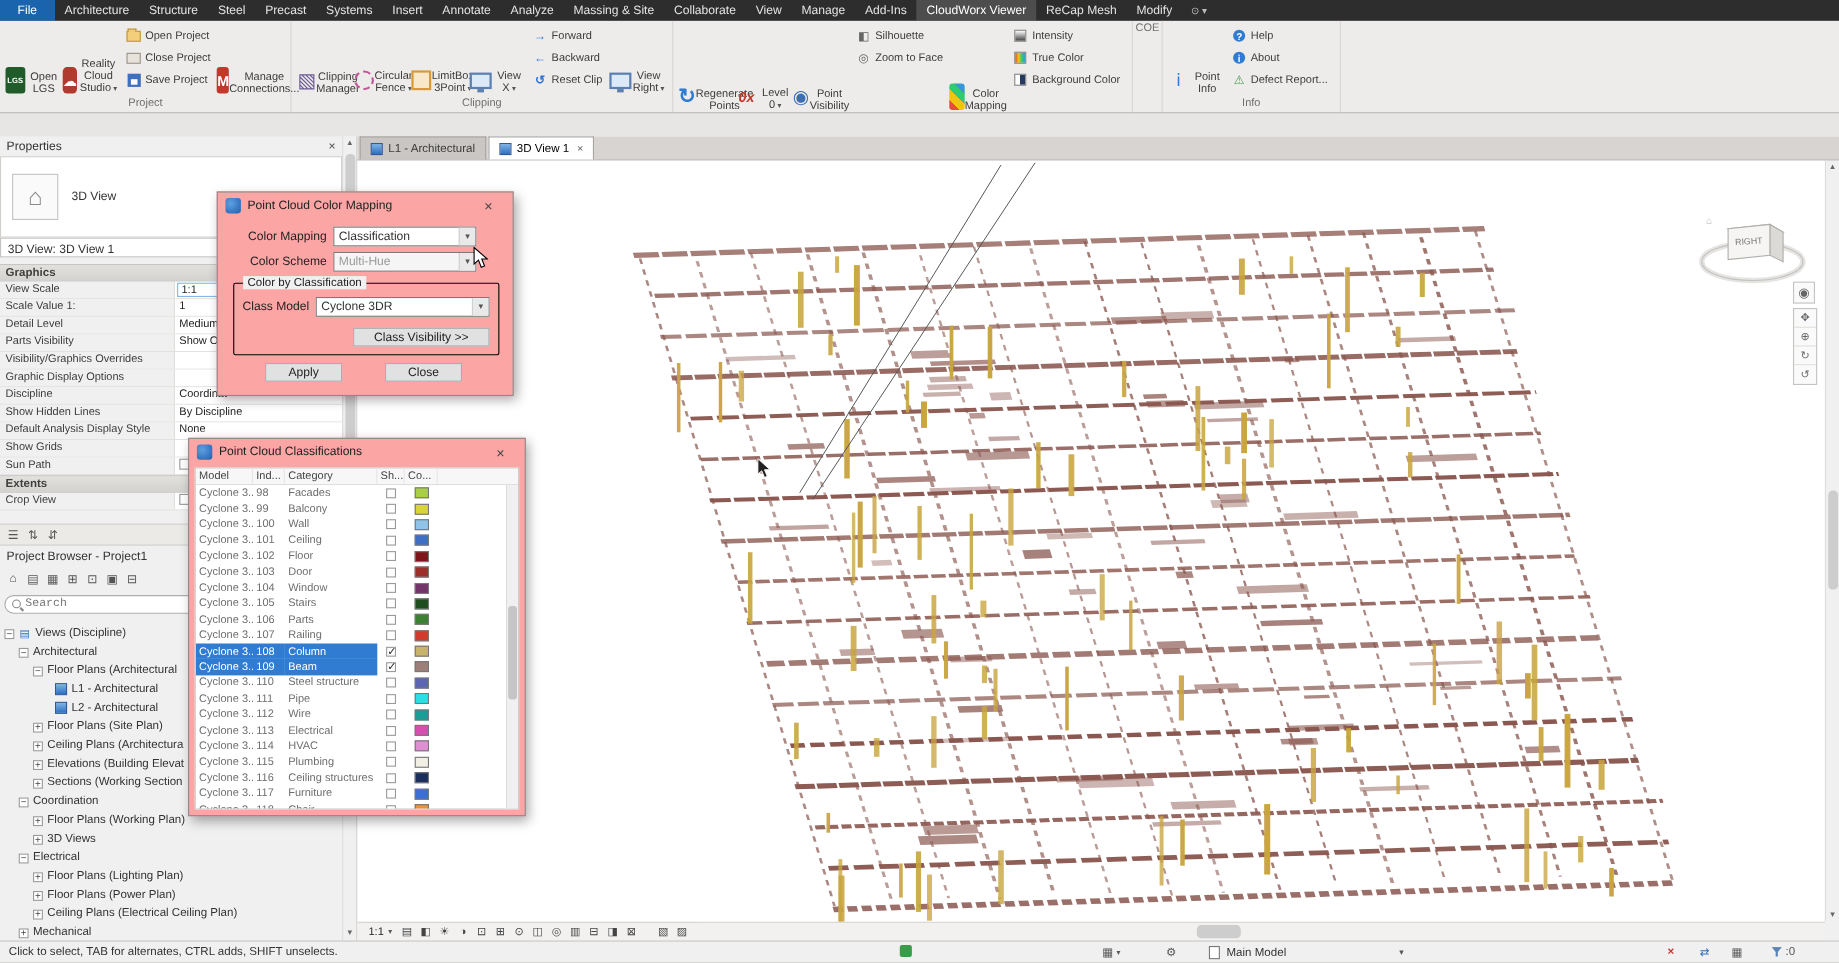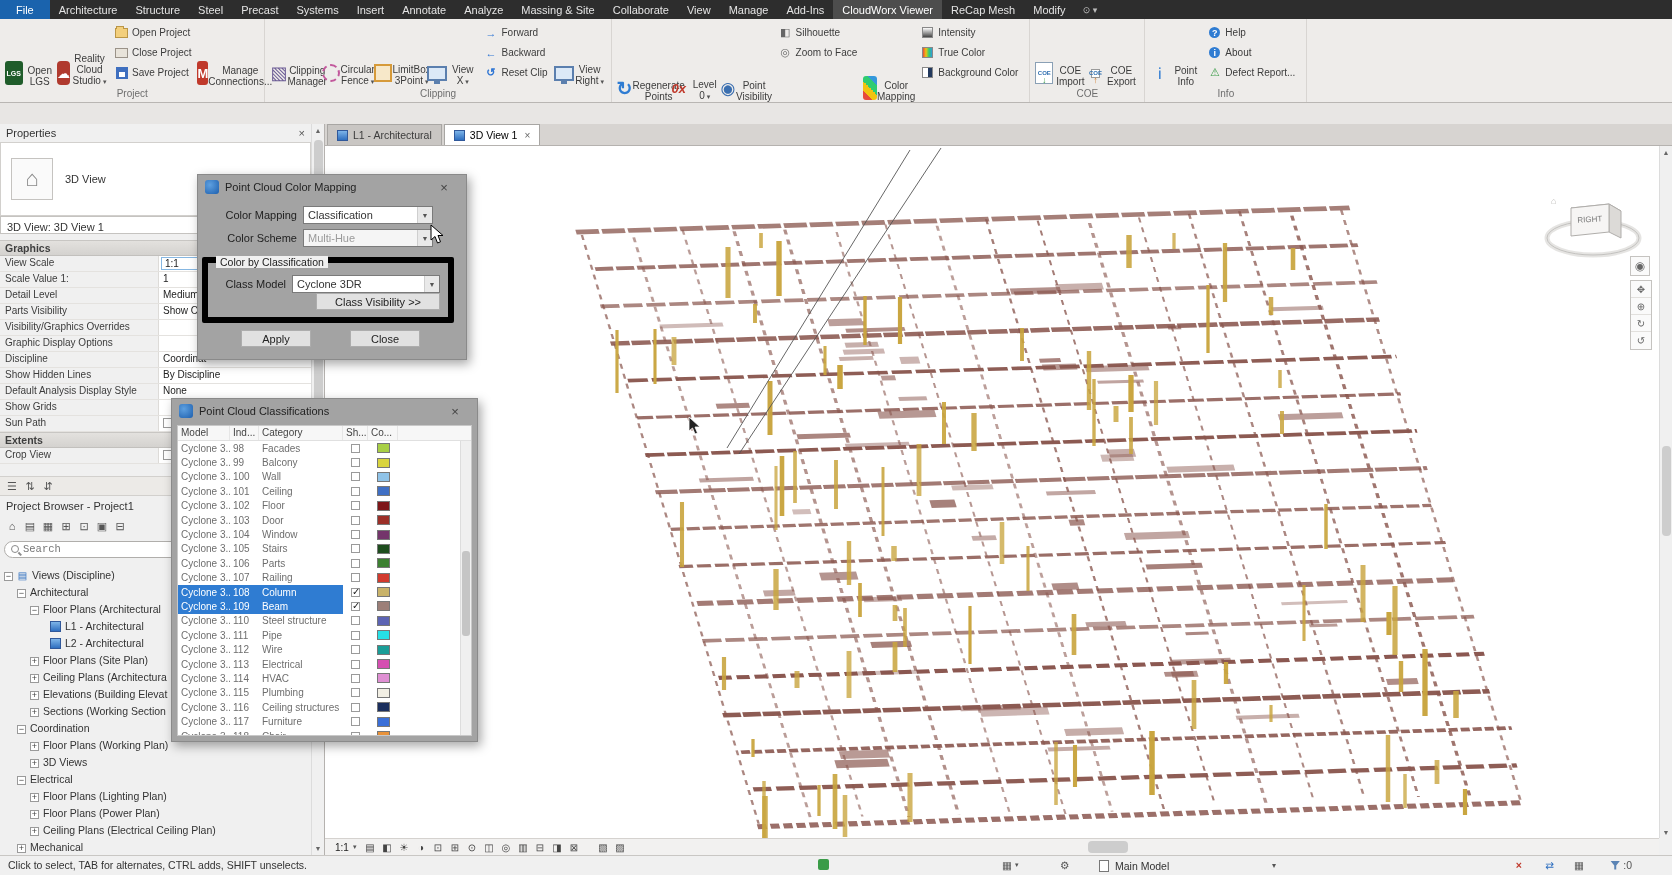--- a/index.html
+++ b/index.html
@@ -131,30 +131,30 @@
 .sb-ic{position:absolute;top:3px;display:flex;align-items:center;gap:3px;color:#555}
 .greenbox{width:11px;height:11px;background:#3a9c48;border-radius:2px}
 .mm-combo{position:absolute;left:1095px;top:2px;width:185px;height:15px;display:flex;align-items:center;gap:6px;padding:0 4px}
 .mm-combo .arr{margin-left:auto;font-size:8px;color:#555}
 .sheet-ic{width:10px;height:12px;border:1px solid #777;background:#fff}
 .funnel{width:10px;height:9px;background:#5b84b5;clip-path:polygon(0 0,100% 0,60% 55%,60% 100%,40% 100%,40% 55%)}
 .redx{color:#c0392b;font-weight:bold}
 .bluei{color:#2e6fc0}
 
 
-.dlg{position:absolute;background:#a3a3a3;border:1px solid #8a8a8a;box-shadow:3px 4px 10px rgba(0,0,0,.35);z-index:50}
+.dlg{position:absolute;background:#fca5a5;border:1px solid #8a8a8a;box-shadow:3px 4px 10px rgba(0,0,0,.35);z-index:50}
 .dlg-title{height:24px;display:flex;align-items:center;gap:6px;padding:0 7px;font-size:11px;color:#222}
 .app-ic{width:14px;height:14px;border-radius:3px;background:radial-gradient(circle at 35% 35%,#5ea0e0,#1d5fae);flex:none}
 .dlg-close{margin-left:auto;width:30px;height:20px;display:flex;align-items:center;justify-content:center;color:#444;font-size:13px}
 .frow{position:absolute;display:flex;align-items:center}
 .flabel{width:105px;text-align:right;padding-right:6px;color:#222;white-space:nowrap}
 .combo{width:130px;height:18px;background:#fff;border:1px solid #7a7a7a;display:flex;align-items:center;padding-left:4px;font-size:11px}
 .combo .arr{margin-left:auto;width:15px;align-self:stretch;display:flex;align-items:center;justify-content:center;font-size:7px;color:#555;background:#e9e9e9;border-left:1px solid #cfcfcf}
 .combo.disabled{color:#9a9a9a;background:#f5f5f5}
-.groupbox{position:absolute;left:4px;right:12px;border:6px solid #000000;border-radius:2px}
+.groupbox{position:absolute;left:14px;right:12px;border:1px solid #000000;border-radius:2px}
 .gb-label{position:absolute;top:-7px;left:8px;background:#f0f0f0;padding:0 4px;font-size:10.5px;color:#222}
 .btn{background:#e1e1e1;border:1px solid #adadad;display:flex;align-items:center;justify-content:center;font-size:11px;color:#222;cursor:default}
 
 
 .cls-body{position:absolute;top:26px;left:5px;right:5px;bottom:5px;background:#fff;border:1px solid #c8c8c8;overflow:hidden}
 .cls-head{display:flex;height:15px;border-bottom:1px solid #e0e0e0;background:#f7f7f7;font-size:10px;color:#444}
 .cls-head span{padding:1px 0 0 3px;border-right:1px solid #e6e6e6;white-space:nowrap;overflow:hidden}
 .ch-model{width:52px}.ch-ind{width:29px}.ch-cat{width:84px}.ch-sh{width:25px}.ch-co{width:30px}
 .crow{display:flex;height:14.4px;align-items:center;font-size:10px;color:#6e6e6e;white-space:nowrap}
 .c-model{width:52px;padding-left:3px;overflow:hidden}
@@ -328,34 +328,20 @@
               <span class="sicon">
                 <span class="ic-bgcolor" style="width:11px;height:11px;display:block"></span>
               </span>
               <span>Background Color</span>
             </div>
         </div>
       </div>
     </div>
 
     <div class="rgroup">
-      <div class="rgroup-items">
-        <div class="bigbtn">
-            <span class="bicon">
-              <span class="ic-coe imp"></span>
-            </span>
-            <span>COE Import</span>
-          </div>
-        <div class="bigbtn">
-            <span class="bicon">
-              <span class="ic-coe exp"></span>
-            </span>
-            <span>COE Export</span>
-          </div>
-      </div>
       <div class="rgroup-label">COE</div>
     </div>
 
     <div class="rgroup">
       <div class="rgroup-items">
         <div class="bigbtn">
             <span class="bicon ic-pointinfo"></span>
             <span>Point Info</span>
           </div>
         <div class="smallcol">
@@ -817,21 +803,21 @@
     </div>
     <div class="frow" style="top:54px;left:0;right:24px">
       <span class="flabel">Color Scheme</span>
       <div class="combo disabled">
           <span>Multi-Hue</span>
           <span class="arr">▼</span>
         </div>
     </div>
     <div class="groupbox" style="top:82px;height:66px">
       <span class="gb-label">Color by Classification</span>
-      <div class="frow" style="position:static;margin:12px 8px 0 12px">
+      <div class="frow" style="position:static;margin:12px 8px 0 2px">
         <span class="flabel" style="width:72px">Class Model</span>
         <div class="combo" style="flex:1">
             <span>Cyclone 3DR</span>
             <span class="arr">▼</span>
           </div>
       </div>
       <div class="btn" style="position:absolute;right:8px;bottom:7px;width:124px;height:17px">Class Visibility &gt;&gt;</div>
     </div>
     <div class="btn" style="position:absolute;left:43px;top:155px;width:70px;height:17px">Apply</div>
     <div class="btn" style="position:absolute;left:152px;top:155px;width:70px;height:17px">Close</div>

